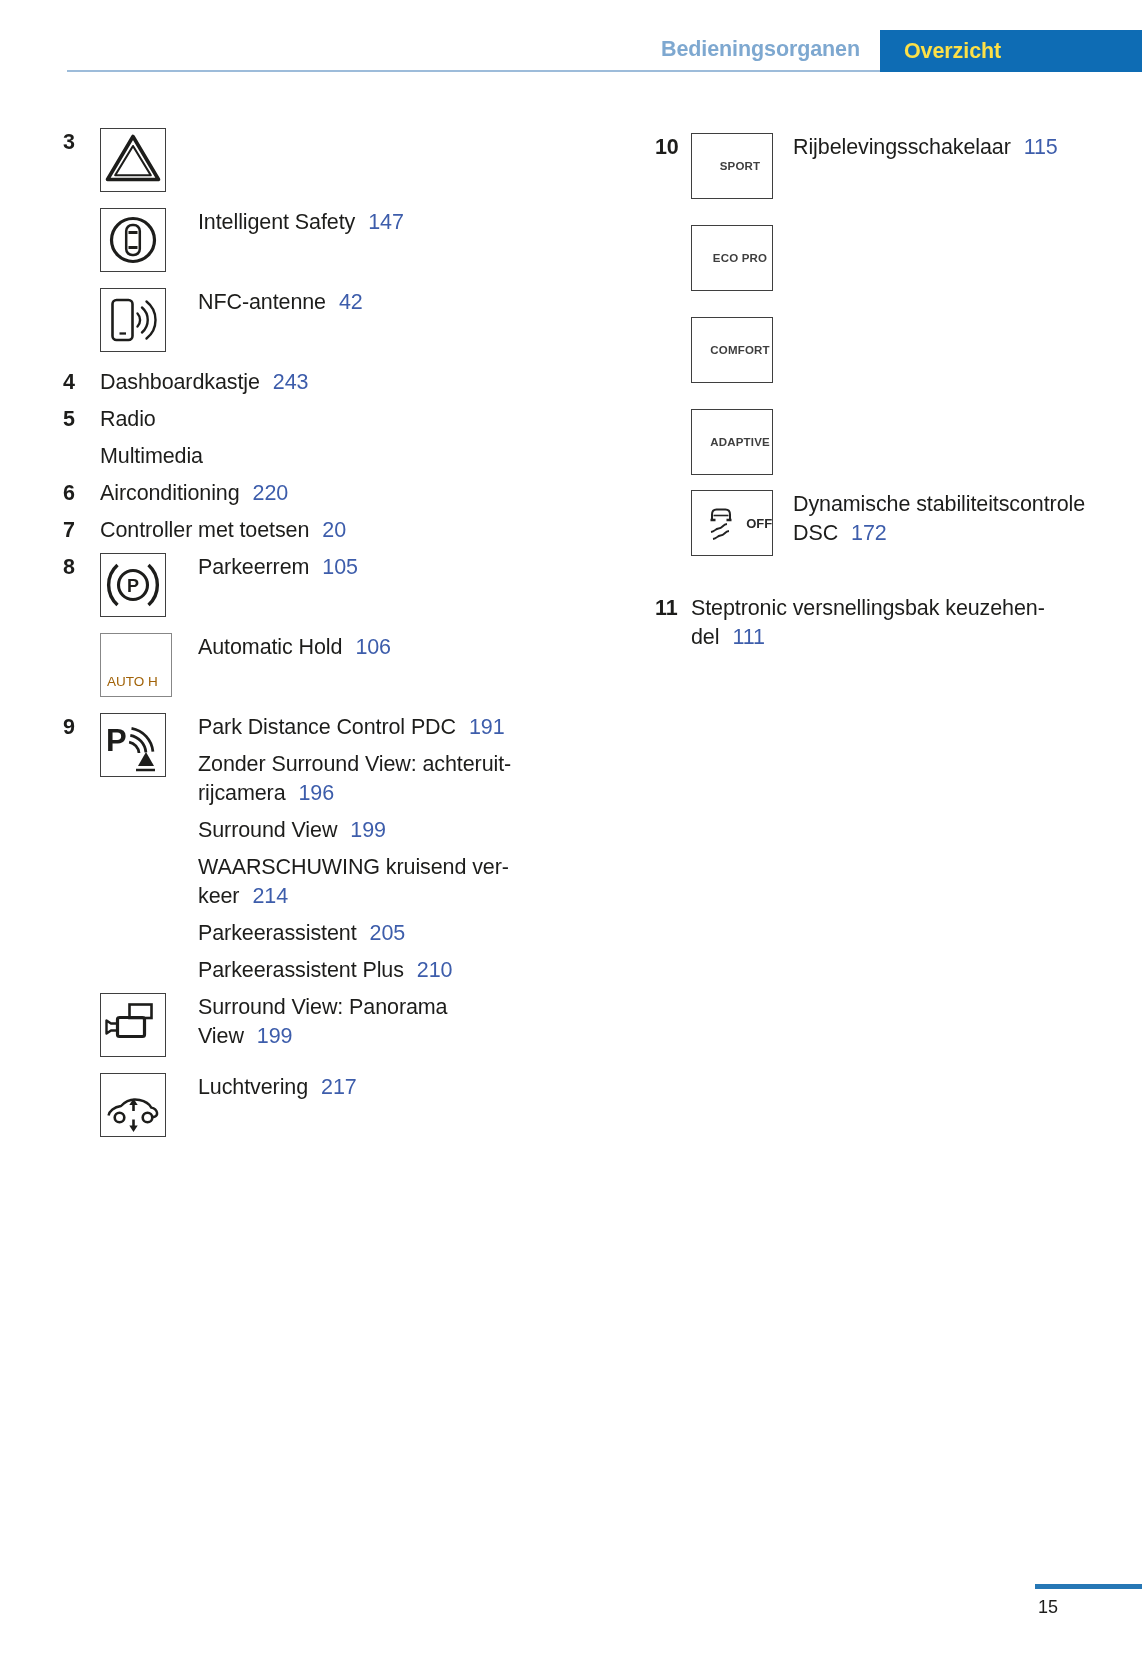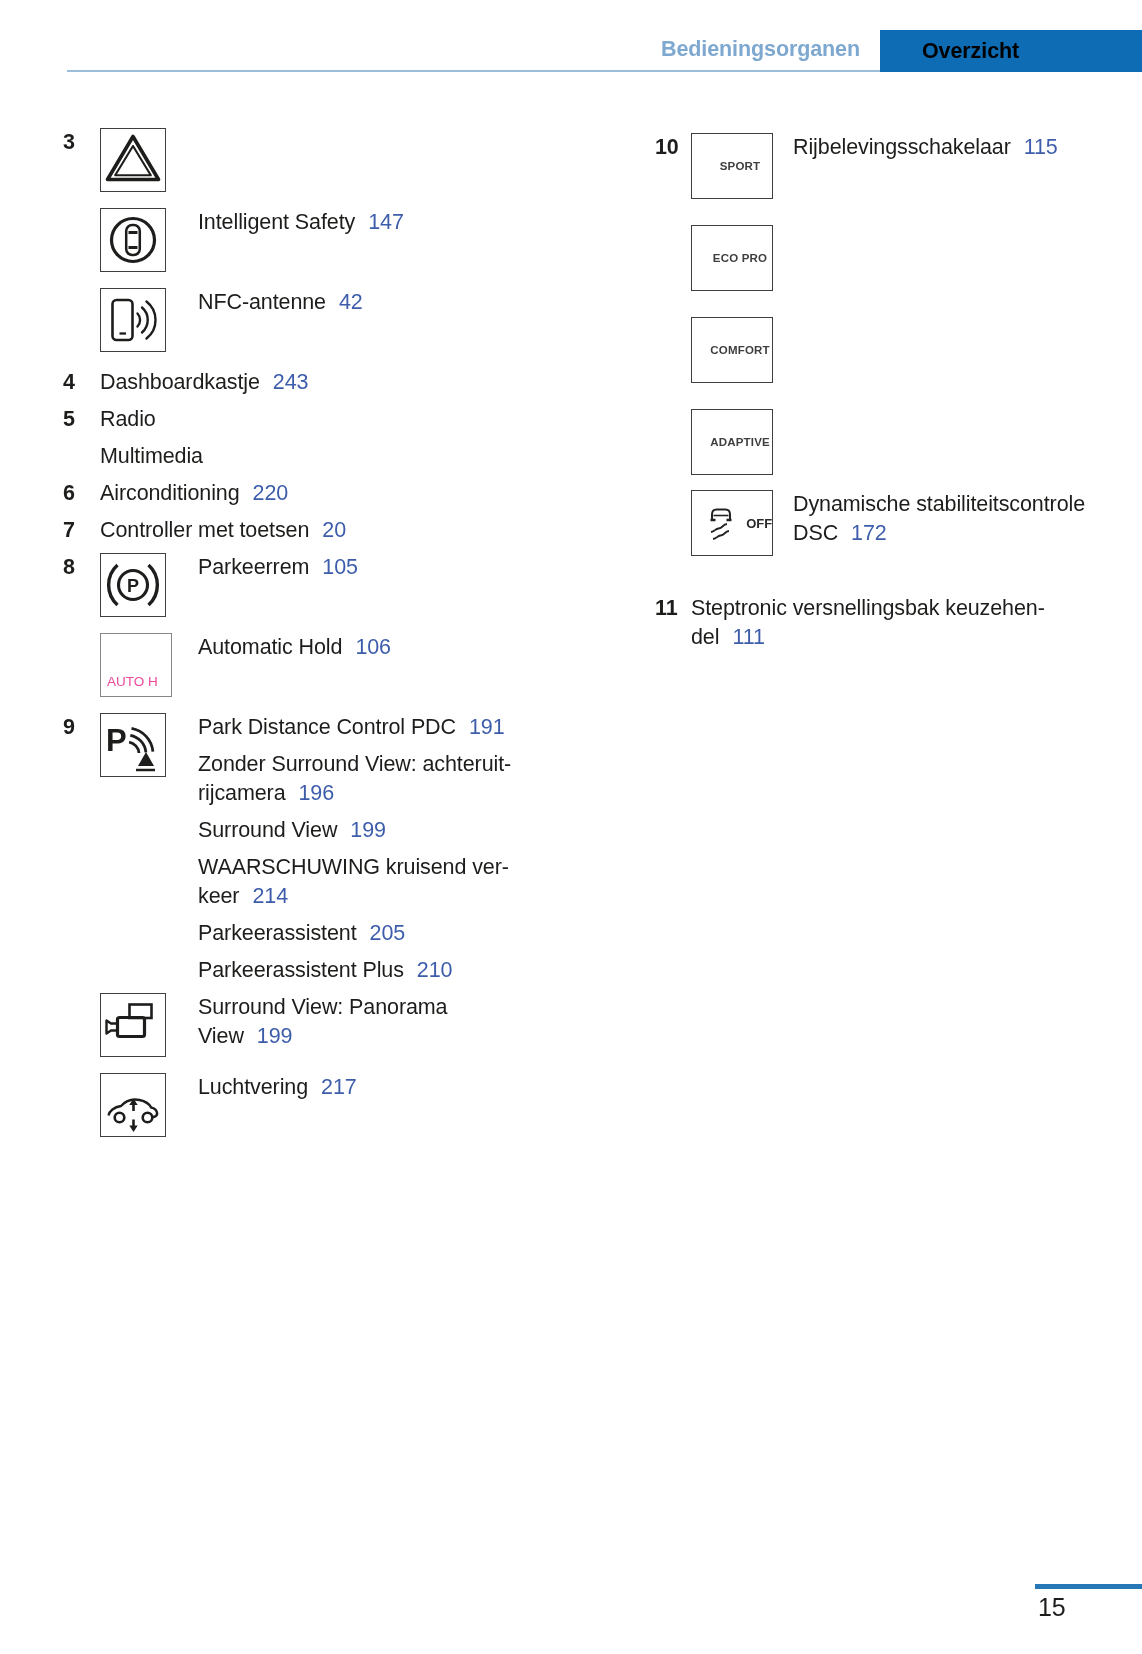--- a/index.html
+++ b/index.html
@@ -19,21 +19,21 @@
   
   .header-rule{position:absolute;left:67px;top:70px;width:813px;height:2px;background:var(--rule);}
   .header-section{
     position:absolute;top:37px;right:282px;font-size:21.5px;font-weight:bold;color:var(--section-text);
     white-space:nowrap;
   }
   .header-chapter{
     position:absolute;left:880px;top:30px;width:262px;height:42px;background:var(--blue-tab);
     display:flex;align-items:center;
   }
-  .header-chapter span{color:#000000;font-size:21.5px;font-weight:bold;padding-left:42px;white-space:nowrap;}
+  .header-chapter span{color:#fde047;font-size:21.5px;font-weight:bold;padding-left:24px;white-space:nowrap;}
   
   .col{position:absolute;}
   .col-left{left:63px;top:128px;width:500px;}
   .col-right{left:615px;top:133px;width:520px;}
   .item{display:flex;}
   .item-num{flex:0 0 auto;font-weight:bold;font-size:21.5px;line-height:29px;}
   .col-left .item-num{width:37px;}
   .col-right .item-num{width:36px;margin-left:40px;}
   .item-body{flex:1 1 auto;min-width:0;}
   .entry{display:flex;margin-bottom:8px;}
@@ -51,29 +51,29 @@
   }
   .col-right .icon-box{height:64px;padding-left:16px;}
   .icon-box svg{display:block;}
   .icon-box.text-box{
     display:flex;align-items:center;justify-content:center;
     font-size:11.5px;font-weight:600;color:#3e3e3e;letter-spacing:0.2px;white-space:nowrap;
   }
   .icon-box.i-auto-hold-button{
     align-items:flex-end;justify-content:flex-start;padding:0 0 0 6px;border-color:#878787;
   }
-  .icon-box.i-auto-hold-button span{font-size:13.5px;font-weight:400;letter-spacing:0;color:#ec4899;padding-bottom:7px;}
+  .icon-box.i-auto-hold-button span{font-size:13.5px;font-weight:400;letter-spacing:0;color:#a16207;padding-bottom:7px;}
   .icon-box.i-dsc-off-icon{display:flex;align-items:center;justify-content:space-between;}
   .dsc-off-label{font-size:13px;font-weight:600;color:#2a2a2a;margin-left:1px;}
   .entry-text{flex:1 1 auto;min-width:0;}
   .line{font-size:21.5px;line-height:29px;white-space:nowrap;}
   .line .ref{color:var(--ref);margin-left:13px;}
   
   .footer-bar{position:absolute;left:1035px;top:1584px;width:107px;height:5px;background:var(--bar);}
-  .footer-page{position:absolute;left:1038px;top:1593px;font-size:25px;line-height:29px;color:var(--ink);}
+  .footer-page{position:absolute;left:1038px;top:1593px;font-size:18px;line-height:29px;color:var(--ink);}
 </style>
 </head>
 <body>
 
 <div class="page">
   <div class="header-rule"></div>
   <div class="header-section">Bedieningsorganen</div>
   <div class="header-chapter">
     <span>Overzicht</span>
   </div>

